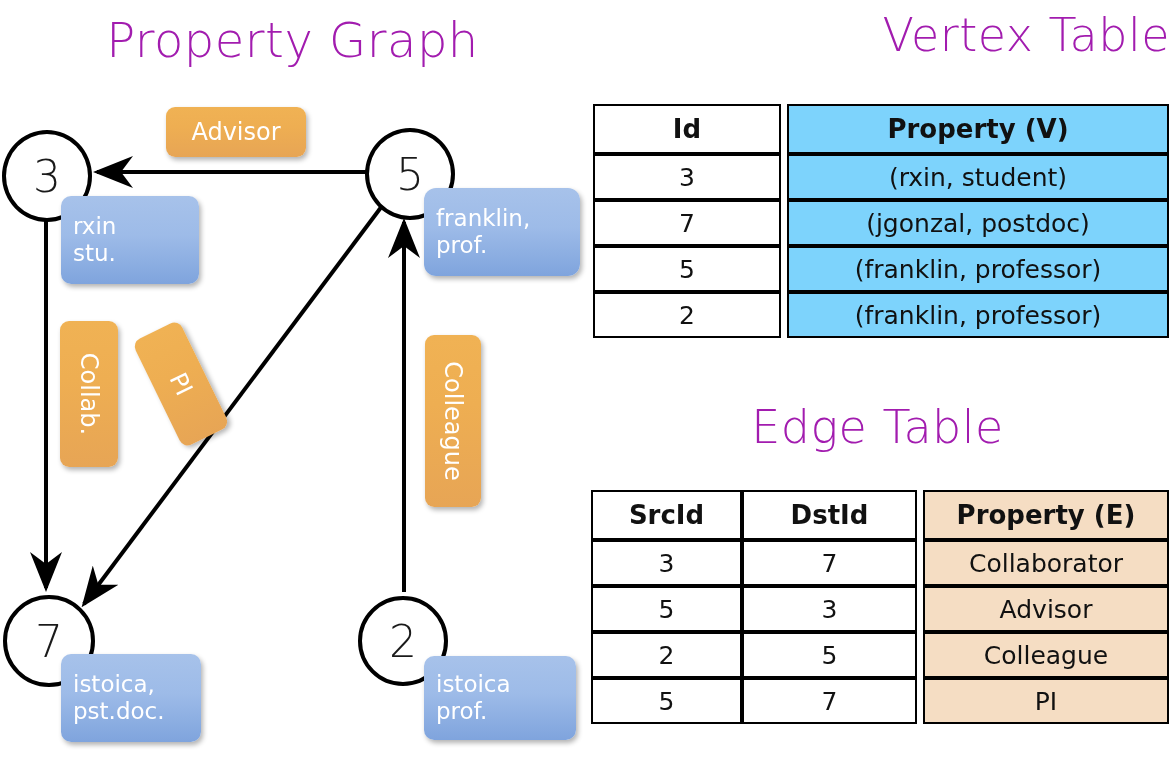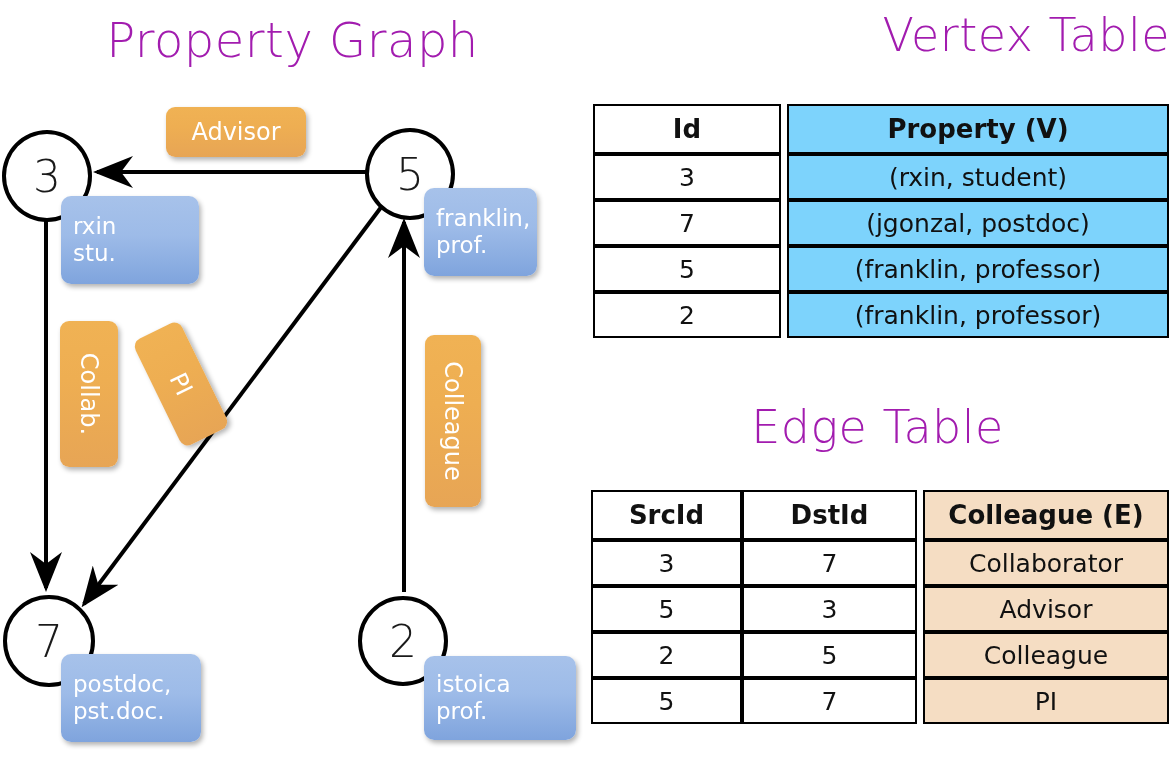--- a/index.html
+++ b/index.html
@@ -181,27 +181,27 @@
   <div class="vertex" style="left:2px;  top:130px; width:90px;  height:92px;">3</div>
   <div class="vertex" style="left:365px;top:128px; width:90px;  height:92px;">5</div>
   <div class="vertex" style="left:3px;  top:595px; width:92px;  height:92px;">7</div>
   <div class="vertex" style="left:358px;top:596px; width:90px;  height:90px;">2</div>
 
   <div class="prop-box" style="left:61px; top:186px; width:138px; height:88px;margin-top:10px;">
     <span>rxin</span>
     <span>stu.</span>
   </div>
 
-  <div class="prop-box" style="left:424px; top:188px; width:113px; height:88px;">
+  <div class="prop-box" style="left:424px; top:188px; width:156px; height:88px;border-radius:12px;">
     <span>franklin,</span>
     <span>prof.</span>
   </div>
 
   <div class="prop-box" style="left:61px; top:654px; width:140px; height:88px;">
-    <span>postdoc,</span>
+    <span>istoica,</span>
     <span>pst.doc.</span>
   </div>
 
   <div class="prop-box" style="left:424px; top:656px; width:152px; height:84px;">
     <span>istoica</span>
     <span>prof.</span>
   </div>
 
   <div class="edge-label" style="left:166px; top:107px; width:140px; height:50px;">
     <span>Advisor</span>
@@ -262,21 +262,21 @@
     <col class="c-src">
       <col class="c-dst">
       <col class="c-gap">
       <col class="c-prop">
   </colgroup>
   <thead>
     <tr>
       <th>SrcId</th>
       <th>DstId</th>
       <td class="col-gap"></td>
-      <th class="orange-cell">Colleague (E)</th>
+      <th class="orange-cell">Property (E)</th>
     </tr>
   </thead>
   <tbody>
     <tr>
       <td>3</td>
       <td>7</td>
       <td class="col-gap"></td>
       <td class="orange-cell">Collaborator</td>
     </tr>
     <tr>

